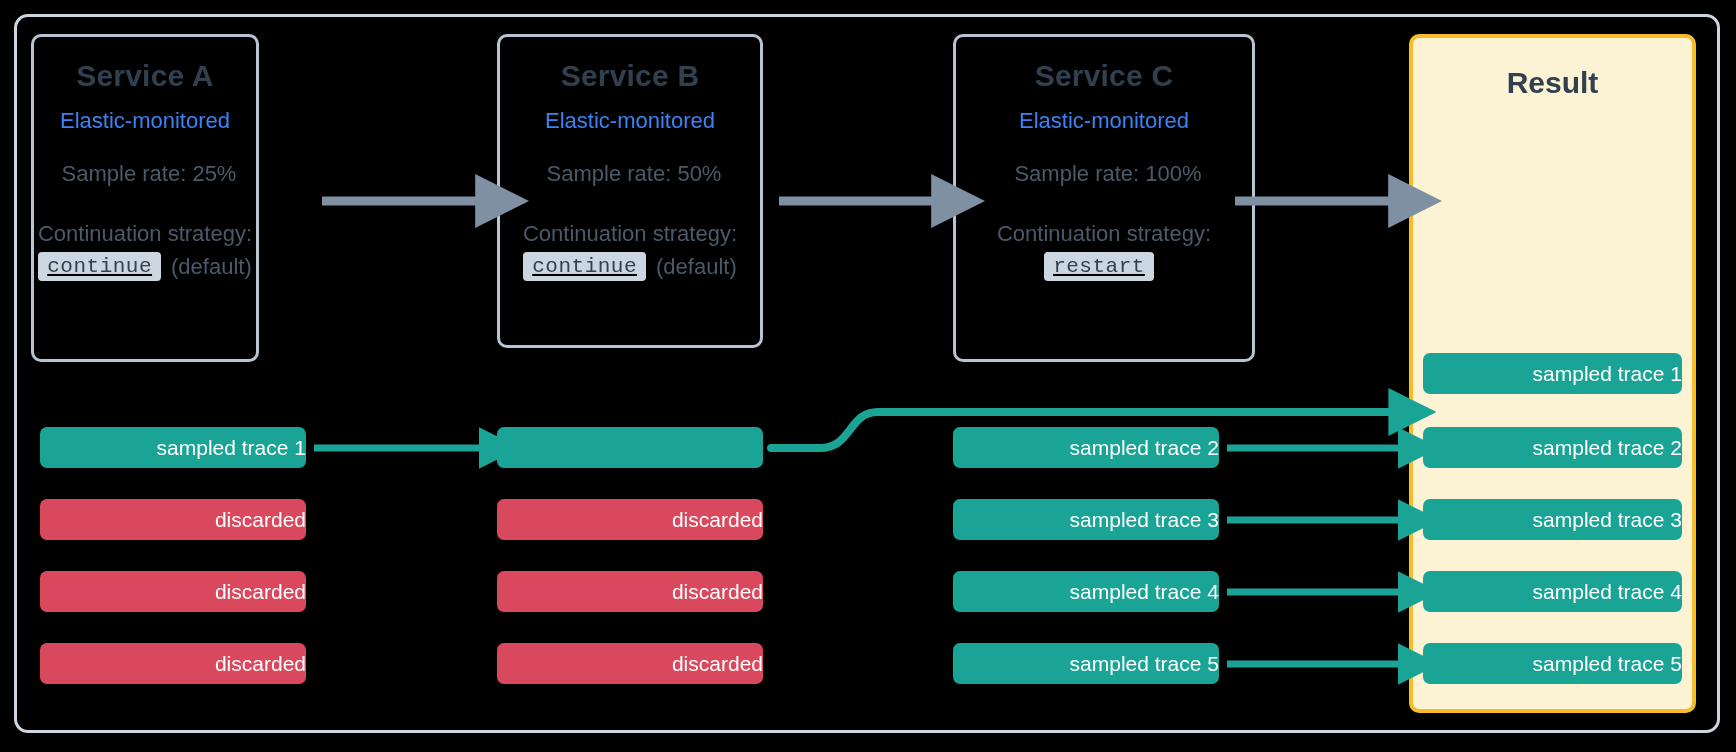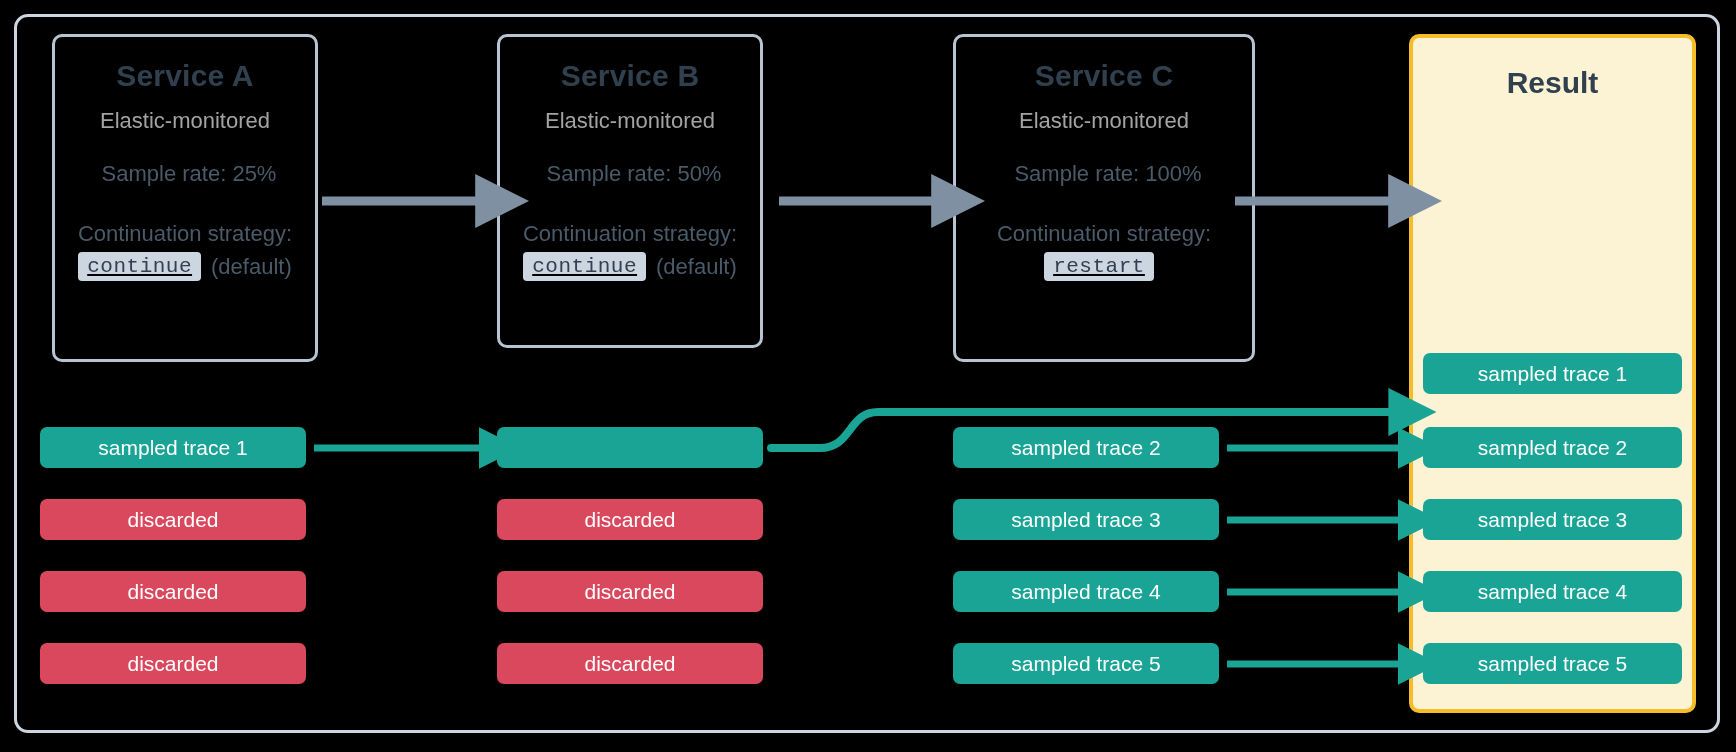--- a/index.html
+++ b/index.html
@@ -46,21 +46,21 @@
   .service-title {
     font-size: 30px;
     font-weight: bold;
     color: #31404f;
     letter-spacing: 0.2px;
     margin: 0 0 16px 0;
     line-height: 1.1;
   }
   .service-sub {
     font-size: 22px;
-    color: #a3a3a3;
+    color: #3b82f6;
     margin: 0 0 28px 0;
     line-height: 1.15;
   }
   .service-rate {
     font-size: 22px;
     color: #4a5a69;
     margin: 0 0 32px 8px;
     line-height: 1.15;
   }
   .service-strategy-label {
@@ -112,21 +112,21 @@
     color: #31404f;
   }
 
   
   .pill {
     position: absolute;
     height: 41px;
     border-radius: 7px;
     display: flex;
     align-items: center;
-    justify-content: center;
+    justify-content: flex-end;
     color: #ffffff;
     font-size: 21px;
     line-height: 1;
     box-sizing: border-box;
   }
   .pill.sampled { background: #1aa496; }
   .pill.discarded { background: #d9485d; }
 
   
   #arrow-layer {
@@ -137,21 +137,21 @@
     pointer-events: none;
   }
 </style>
 </head>
 <body>
 
 <div id="stage">
 
   <div id="outer-frame"></div>
 
-  <div class="service-card" style="left:52px; top:34px; width:266px; height:328px;">
+  <div class="service-card" style="left:31px; top:34px; width:228px; height:328px;">
     <div class="service-title">Service A</div>
     <div class="service-sub">Elastic-monitored</div>
     <div class="service-rate">Sample rate: 25%</div>
     <div class="service-strategy-label">
       <span>Continuation strategy:</span>
     </div>
     <div class="strategy-row">
       <span class="code-chip">continue</span>
       <span class="strategy-default">(default)</span>
     </div>

